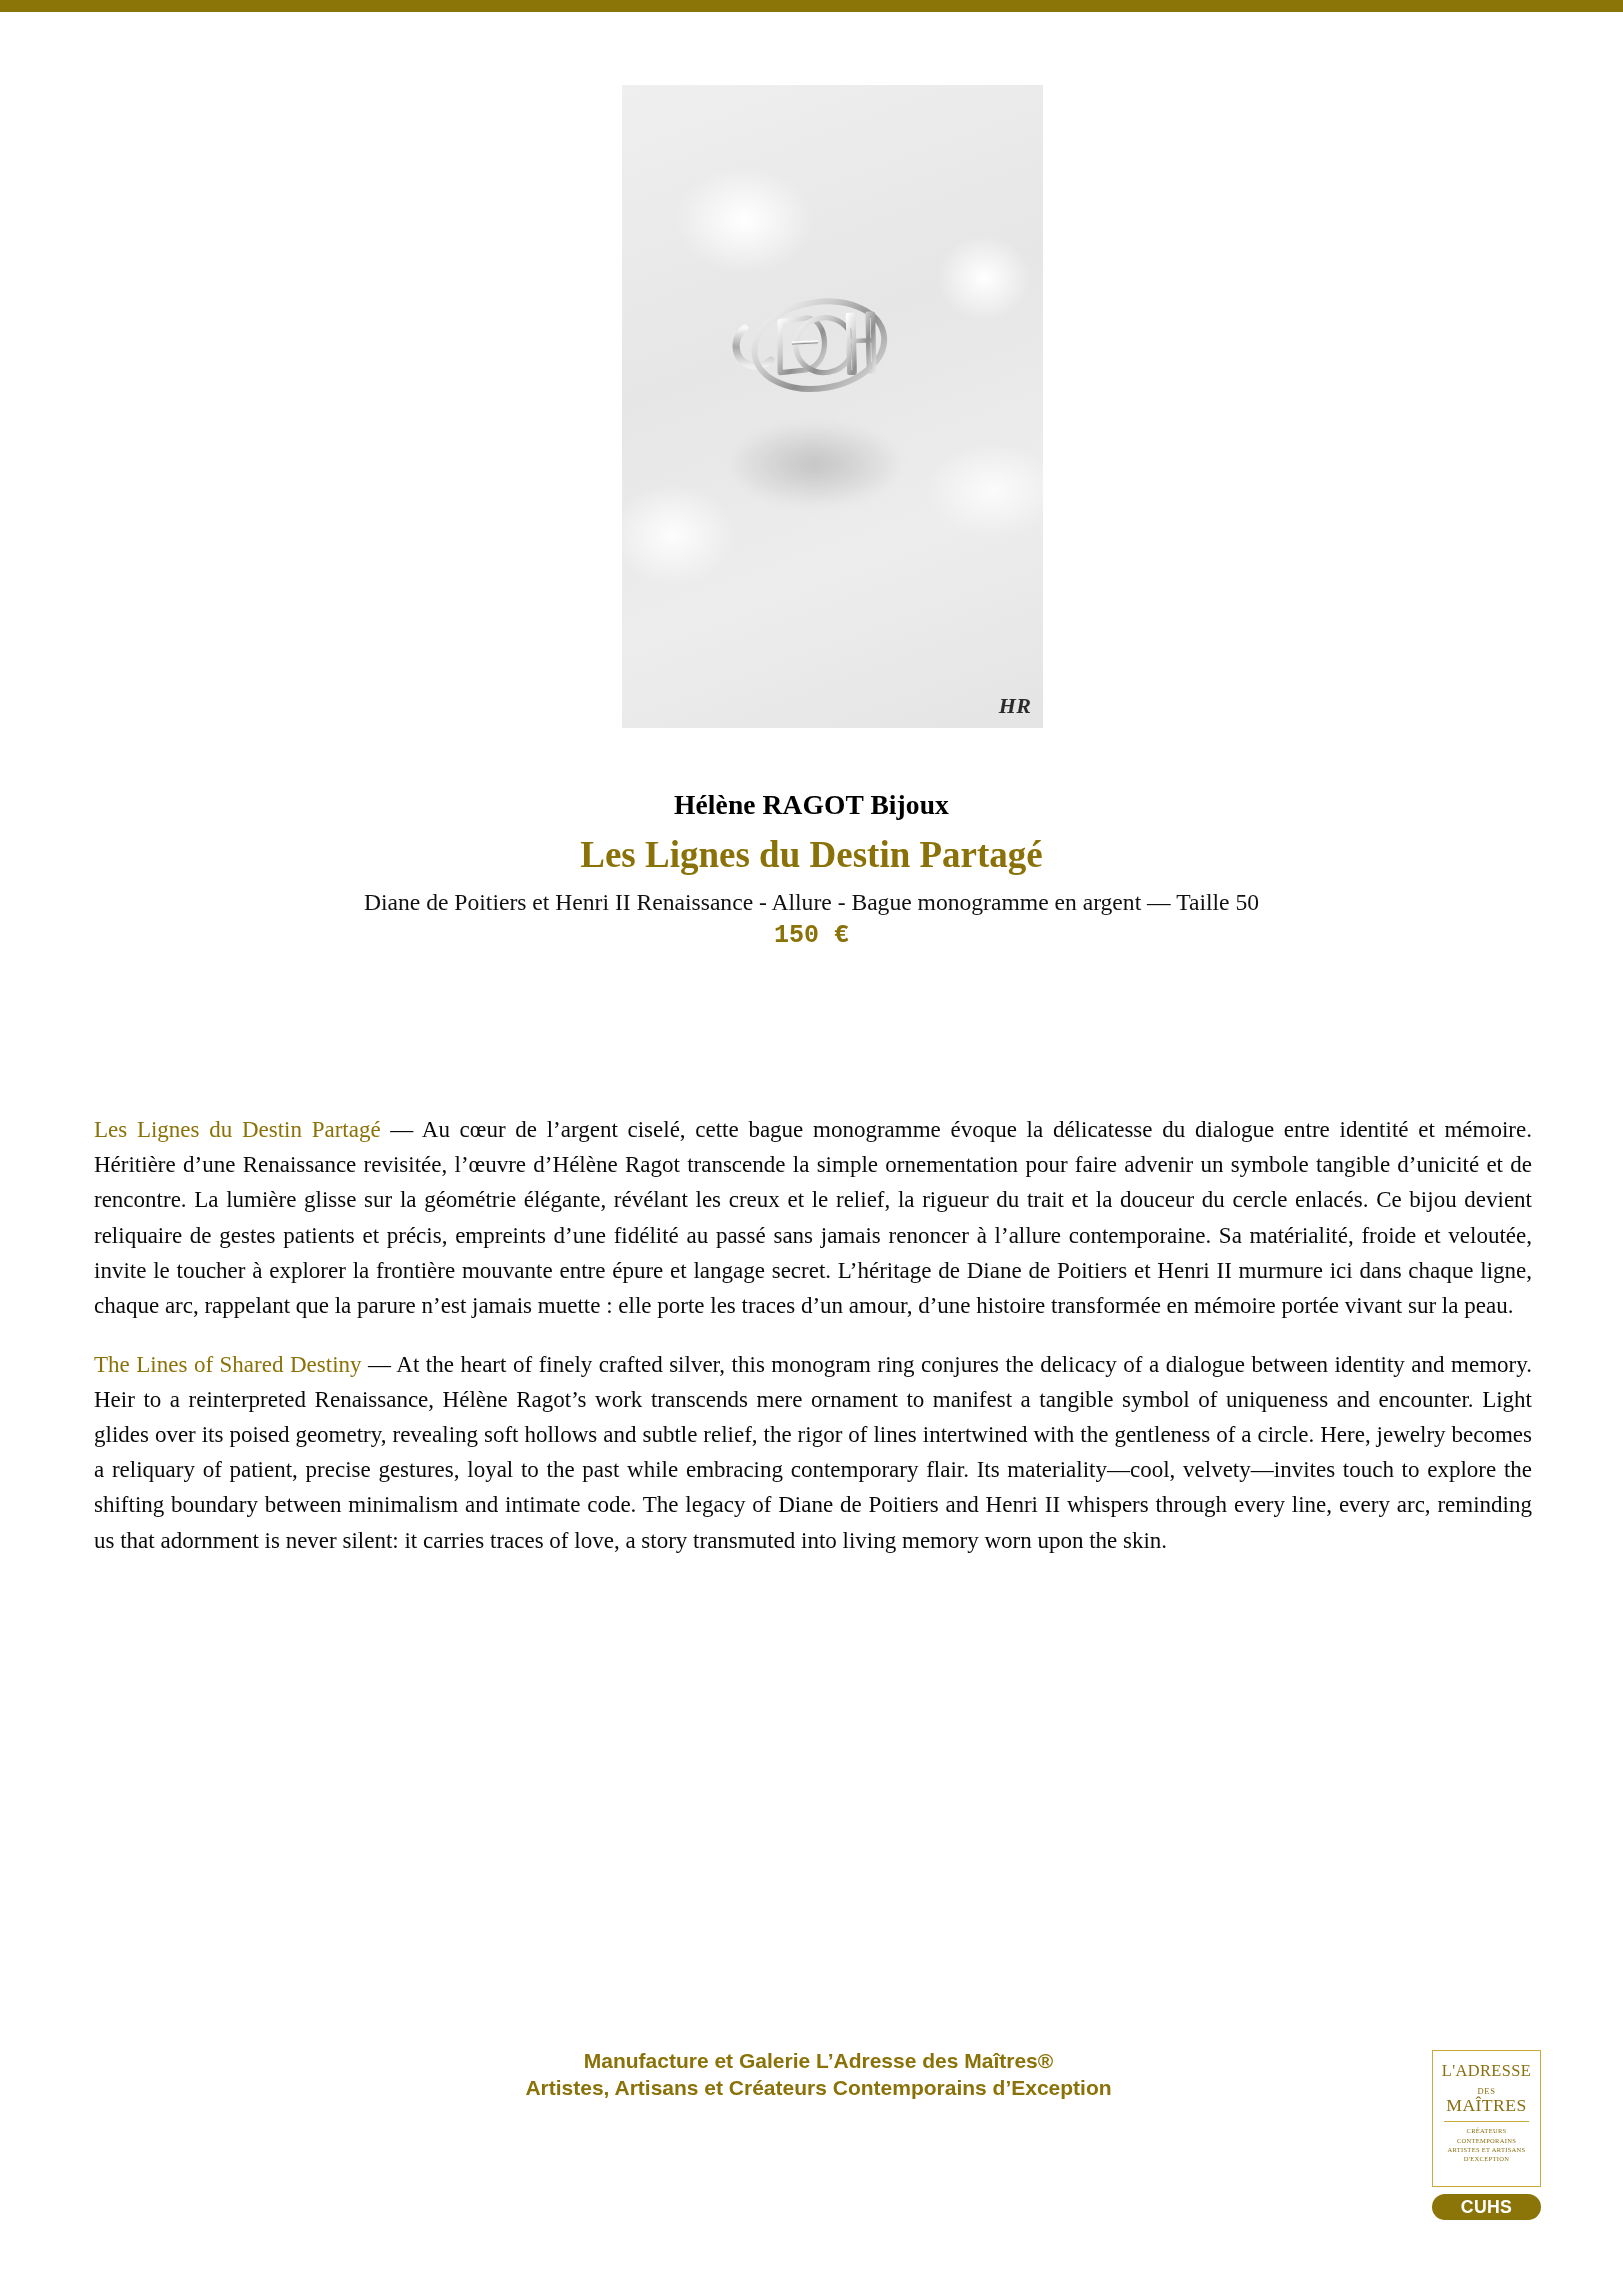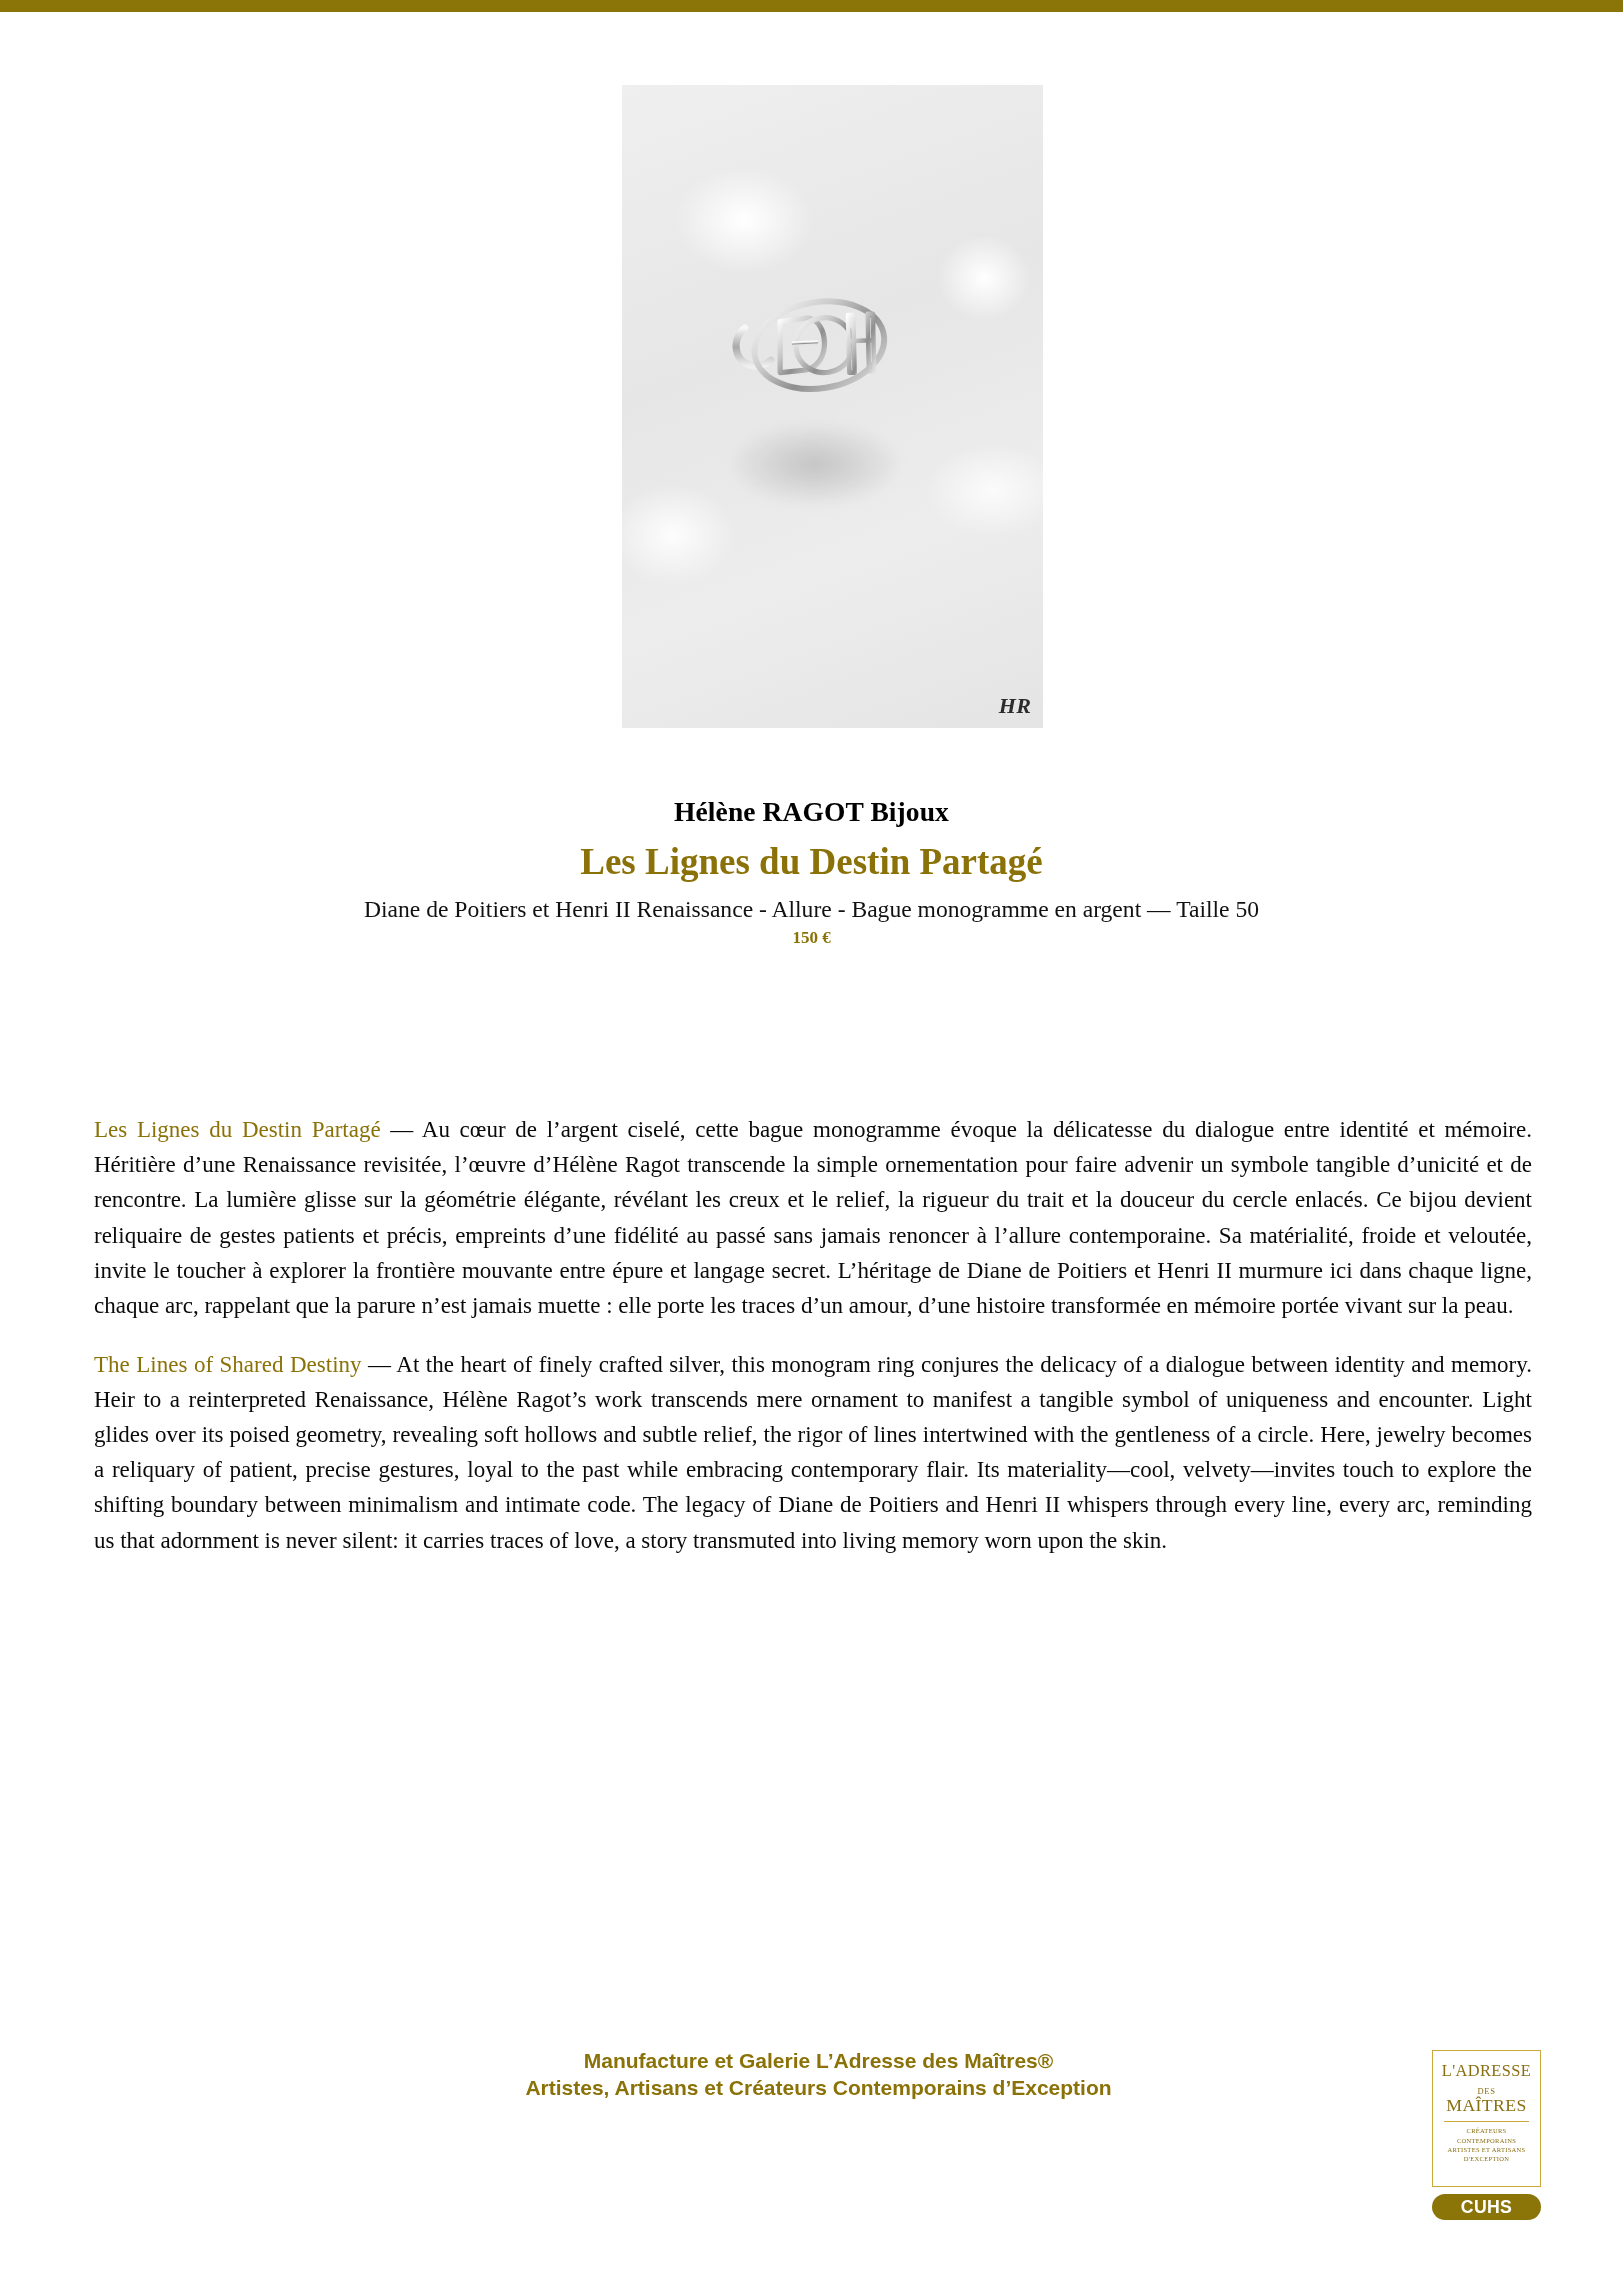--- a/index.html
+++ b/index.html
@@ -75,21 +75,20 @@
     letter-spacing: 0.3px;
   }
 
   
   .titles {
     position: absolute;
     top: 789px;
     left: 0;
     width: 1623px;
     text-align: center;
-    margin-top: 7px;
   }
   .brand-line {
     font-family: "Liberation Serif", serif;
     font-weight: bold;
     font-size: 27.5px;
     color: #000000;
     letter-spacing: 0.1px;
     line-height: 1.15;
   }
   .piece-title {
@@ -102,23 +101,23 @@
   }
   .subtitle {
     margin-top: 11.8px;
     font-family: "Liberation Serif", serif;
     font-size: 23.6px;
     color: #111111;
     line-height: 1.2;
   }
   .price {
     margin-top: 5.2px;
-    font-family: Liberation Serif, serif;
-    font-weight: bold;
-    font-size: 17px;
+    font-family: Liberation Mono, monospace;
+    font-weight: bold;
+    font-size: 25px;
     color: #8b7208;
     line-height: 1.2;
   }
 
   
   .body-copy {
     position: absolute;
     top: 1112px;
     left: 94px;
     width: 1438px;

